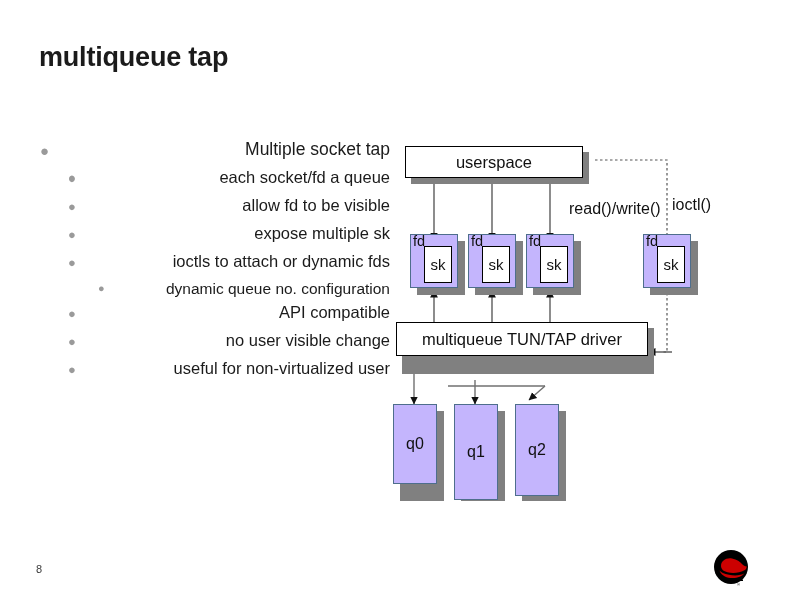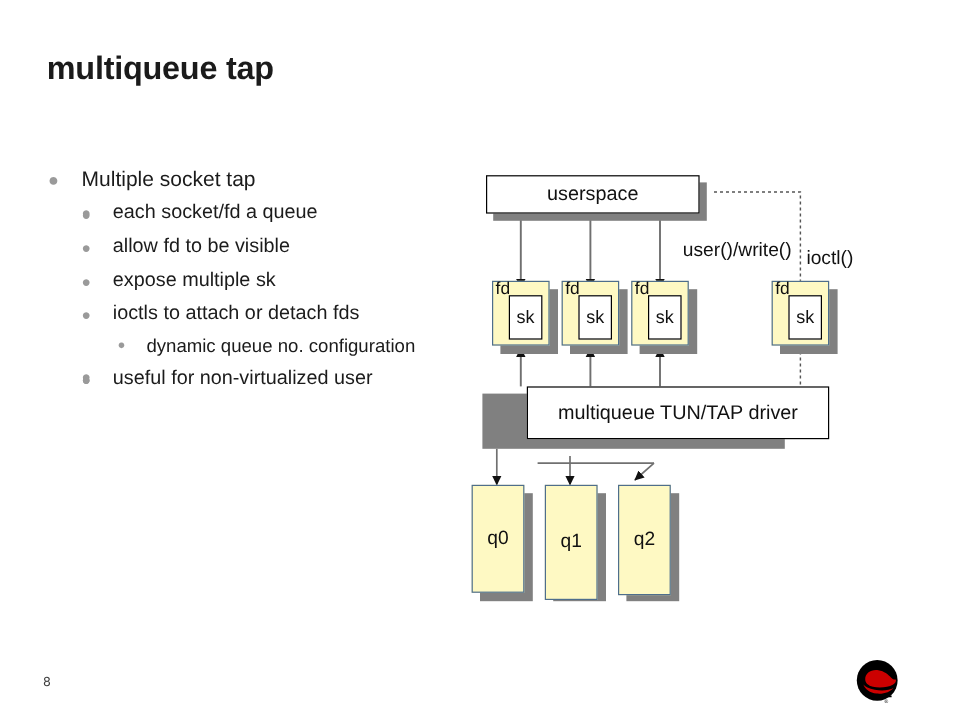--- a/index.html
+++ b/index.html
@@ -4,21 +4,21 @@
 <style>
   html,body{margin:0;padding:0;}
   body{
     width:800px;height:600px;
     background:#ffffff;
     font-family:"Liberation Sans", sans-serif;
     color:#1a1a1a;
     overflow:hidden;
     position:relative;
   }
-  #slide{position:absolute;inset:0;width:800px;height:600px;}
+  #slide{position:absolute;inset:0;width:800px;height:600px;text-align:right;}
 
   
   #slide-title{
     position:absolute;left:39px;top:42px;
     font-size:27px;font-weight:bold;letter-spacing:-0.2px;
     color:#1b1b1b;white-space:nowrap;
   }
 
   
   #bullet-list{position:absolute;left:40px;top:138px;width:350px;}
@@ -42,39 +42,39 @@
   
   .lvl3{margin-bottom:4px;padding-left:82px;}
   .lvl3 .dot{left:58px;font-size:11px;top:4px;}
   .lvl3 .txt{font-size:15.5px;line-height:19px;}
 
   
   #diagram{position:absolute;left:0;top:0;width:800px;height:600px;}
   .dgbox{position:absolute;box-sizing:border-box;}
   .shadow{position:absolute;background:#808080;}
   .wbox{background:#ffffff;border:1px solid #000000;}
-  .bbox{background:#fef9c3;border:1px solid #4e6e8c;}
+  .bbox{background:#c4b5fd;border:1px solid #4e6e8c;}
   .boxlabel{
     position:absolute;inset:0;
     display:flex;align-items:center;justify-content:center;
     font-size:16px;color:#111;
   }
   #userspace-label{font-size:16.5px;}
   #driver-label{font-size:16.5px;}
   .fd-tag{
     position:absolute;left:2px;top:-1px;
     font-size:14.5px;color:#111;line-height:15px;
   }
   .sk-label{font-size:15px;}
   .q-label{font-size:16px;}
 
   
   .conn-label{position:absolute;font-size:16px;color:#111;white-space:nowrap;}
   #rw-label{left:569px;top:200px;}
-  #ioctl-label{left:672px;top:207px;}
+  #ioctl-label{left:672px;top:196px;}
 
   
   #page-number{
     position:absolute;left:36px;top:563px;
     font-size:11px;color:#3a3a3a;
   }
   
   #logo{position:absolute;left:707px;top:548px;width:48px;height:42px;}
 </style>
 </head>
@@ -99,31 +99,33 @@
     <div class="bullet lvl2">
       <span class="dot">●</span>
       <span class="txt">allow fd to be visible</span>
     </div>
     <div class="bullet lvl2">
       <span class="dot">●</span>
       <span class="txt">expose multiple sk</span>
     </div>
     <div class="bullet lvl2">
       <span class="dot">●</span>
-      <span class="txt">ioctls to attach or detach fds</span>
+      <span class="txt">ioctls to attach or dynamic fds</span>
     </div>
     <div class="bullet lvl3">
       <span class="dot">●</span>
       <span class="txt">dynamic queue no. configuration</span>
     </div>
     <div class="bullet lvl2">
       <span class="dot">●</span>
-    </div>
-    <div class="bullet lvl2">
-      <span class="dot">●</span>
+      <span class="txt">API compatible</span>
+    </div>
+    <div class="bullet lvl2">
+      <span class="dot">●</span>
+      <span class="txt">no user visible change</span>
     </div>
     <div class="bullet lvl2">
       <span class="dot">●</span>
       <span class="txt">useful for non-virtualized user</span>
     </div>
   </div>
 
   <div id="diagram">
 
     <svg width="800" height="600" style="position:absolute;left:0;top:0;">
@@ -192,40 +194,40 @@
 
     <div class="shadow" style="left:650px;top:241px;width:48px;height:54px;"></div>
     <div class="dgbox bbox" style="left:643px;top:234px;width:48px;height:54px;">
       <span class="fd-tag">fd</span>
       <div class="dgbox wbox" style="left:13px;top:11px;width:28px;height:37px;">
         <span class="boxlabel sk-label">sk</span>
       </div>
     </div>
 
     <div class="shadow" style="left:402px;top:328px;width:252px;height:46px;"></div>
-    <div class="dgbox wbox" style="left:396px;top:322px;width:252px;height:44px;margin-left:43px;">
+    <div class="dgbox wbox" style="left:396px;top:322px;width:252px;height:34px;">
       <span class="boxlabel" id="driver-label">multiqueue TUN/TAP driver</span>
     </div>
 
     <div class="shadow" style="left:400px;top:411px;width:44px;height:90px;"></div>
-    <div class="dgbox bbox" style="left:393px;top:404px;width:44px;height:90px;">
+    <div class="dgbox bbox" style="left:393px;top:404px;width:44px;height:80px;">
       <span class="boxlabel q-label">q0</span>
     </div>
 
     <div class="shadow" style="left:461px;top:411px;width:44px;height:90px;"></div>
     <div class="dgbox bbox" style="left:454px;top:404px;width:44px;height:96px;">
       <span class="boxlabel q-label">q1</span>
     </div>
 
     <div class="shadow" style="left:522px;top:411px;width:44px;height:90px;"></div>
     <div class="dgbox bbox" style="left:515px;top:404px;width:44px;height:92px;">
       <span class="boxlabel q-label">q2</span>
     </div>
 
-    <div class="conn-label" id="rw-label">user()/write()</div>
+    <div class="conn-label" id="rw-label">read()/write()</div>
     <div class="conn-label" id="ioctl-label">ioctl()</div>
 
   </div>
 
   <div id="page-number">8</div>
 
   <div id="logo">
     <svg viewBox="0 0 48 42" width="48" height="42">
       <circle cx="24" cy="19" r="17" fill="#000000"></circle>
       <path d="M14 18 C14 13, 19 9.5, 25 10.5 C30 11.3, 33 14, 35.5 16.5

